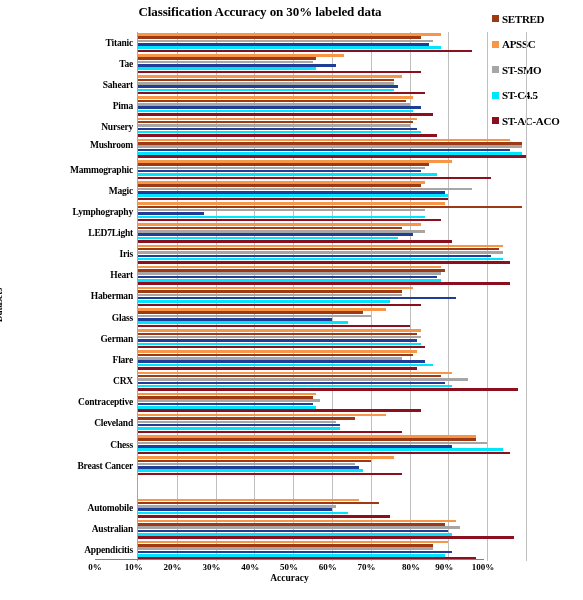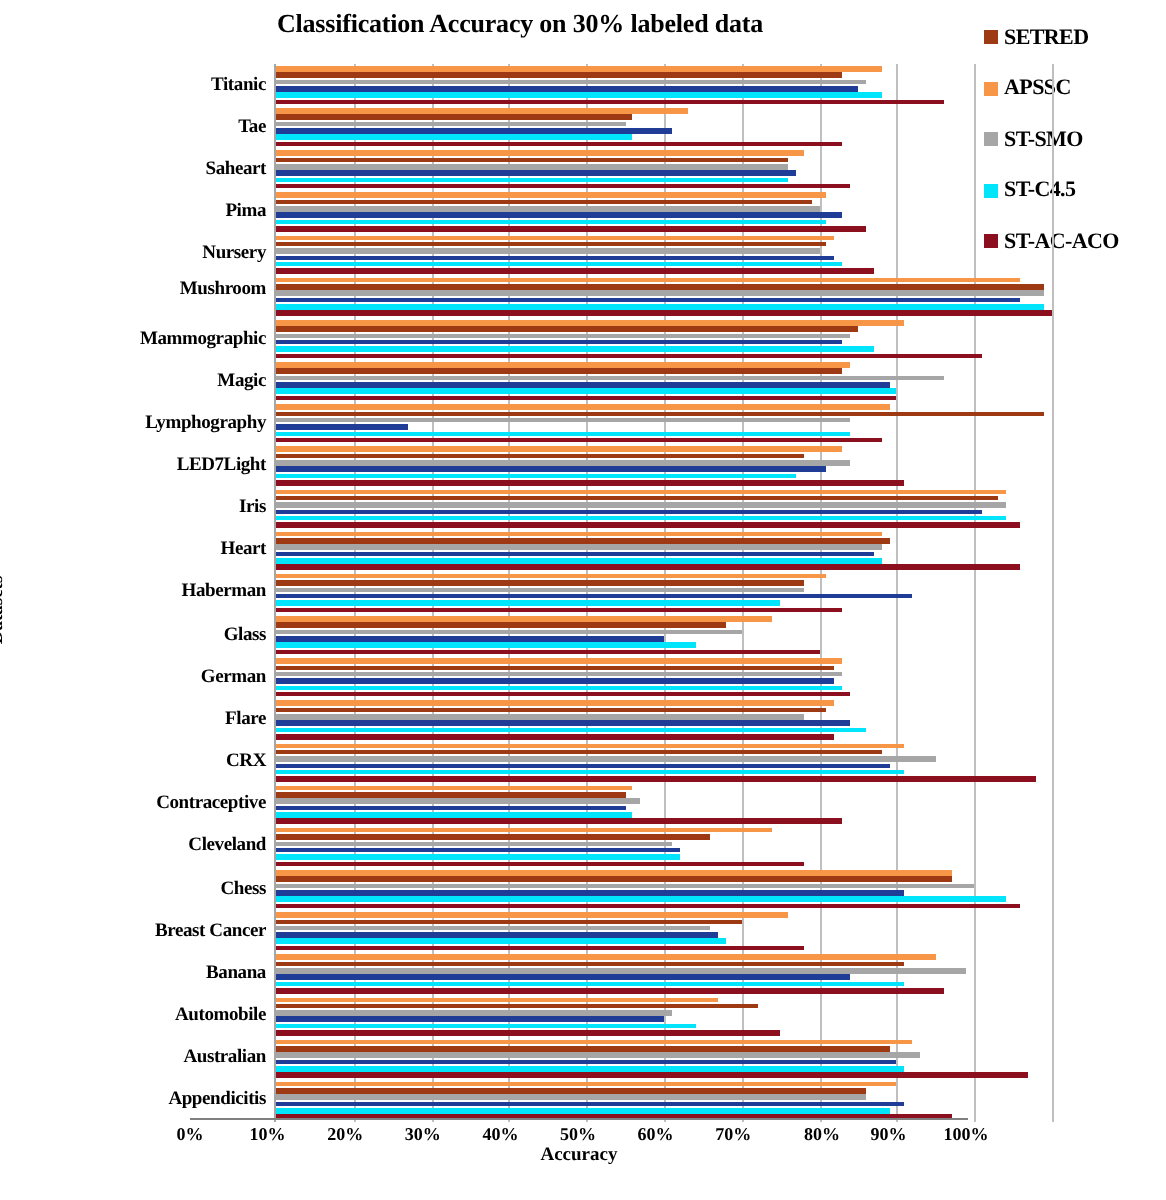--- a/index.html
+++ b/index.html
@@ -338,29 +338,20 @@
       </div>
       <div class="row" style="top: 402.04px; height: 21.16px;">
         <div class="row-label-wrap">Chess</div>
         <div class="bar" style="background: rgb(247, 150, 70); width: 337.56px; top: 1px; height: 2.55px;"></div>
         <div class="bar" style="background: rgb(158, 58, 19); width: 337.56px; top: 4.32667px; height: 2.55px;"></div>
         <div class="bar" style="background: rgb(166, 166, 166); width: 349.2px; top: 7.65333px; height: 2.55px;"></div>
         <div class="bar" style="background: rgb(31, 60, 150); width: 314.28px; top: 10.98px; height: 2.55px;"></div>
         <div class="bar" style="background: rgb(0, 229, 251); width: 364.72px; top: 14.3067px; height: 2.55px;"></div>
         <div class="bar" style="background: rgb(139, 15, 30); width: 372.48px; top: 17.6333px; height: 2.55px;"></div>
       </div>
-      <div class="row" style="top: 444.36px; height: 21.16px;">
-        <div class="row-label-wrap">Banana</div>
-        <div class="bar" style="background: rgb(247, 150, 70); width: 329.8px; top: 1px; height: 2.55px;"></div>
-        <div class="bar" style="background: rgb(158, 58, 19); width: 314.28px; top: 4.32667px; height: 2.55px;"></div>
-        <div class="bar" style="background: rgb(166, 166, 166); width: 345.32px; top: 7.65333px; height: 2.55px;"></div>
-        <div class="bar" style="background: rgb(31, 60, 150); width: 287.12px; top: 10.98px; height: 2.55px;"></div>
-        <div class="bar" style="background: rgb(0, 229, 251); width: 314.28px; top: 14.3067px; height: 2.55px;"></div>
-        <div class="bar" style="background: rgb(139, 15, 30); width: 333.68px; top: 17.6333px; height: 2.55px;"></div>
-      </div>
       <div class="row" style="top: 465.52px; height: 21.16px;">
         <div class="row-label-wrap">Automobile</div>
         <div class="bar" style="background: rgb(247, 150, 70); width: 221.16px; top: 1px; height: 2.55px;"></div>
         <div class="bar" style="background: rgb(158, 58, 19); width: 240.56px; top: 4.32667px; height: 2.55px;"></div>
         <div class="bar" style="background: rgb(166, 166, 166); width: 197.88px; top: 7.65333px; height: 2.55px;"></div>
         <div class="bar" style="background: rgb(31, 60, 150); width: 194px; top: 10.98px; height: 2.55px;"></div>
         <div class="bar" style="background: rgb(0, 229, 251); width: 209.52px; top: 14.3067px; height: 2.55px;"></div>
         <div class="bar" style="background: rgb(139, 15, 30); width: 252.2px; top: 17.6333px; height: 2.55px;"></div>
       </div>
       <div class="row" style="top: 486.68px; height: 21.16px;">

